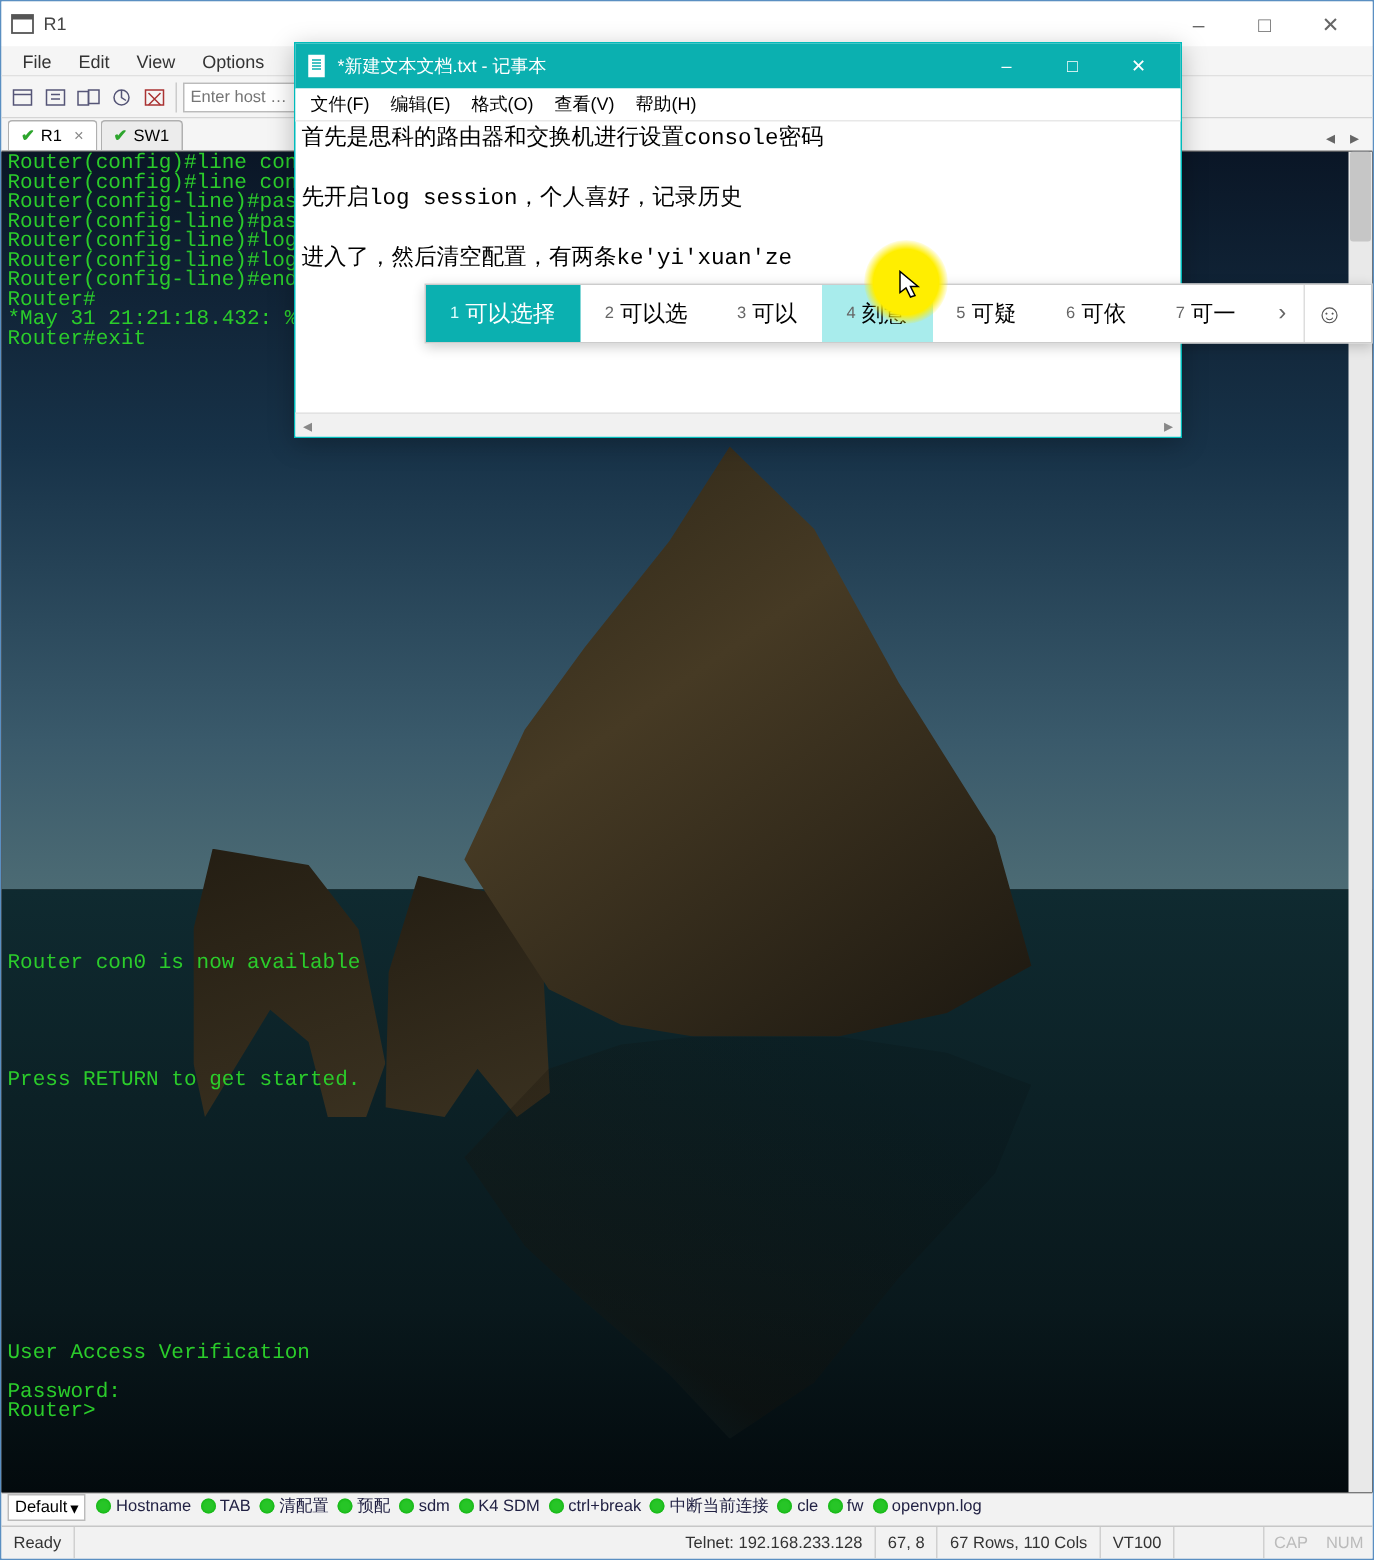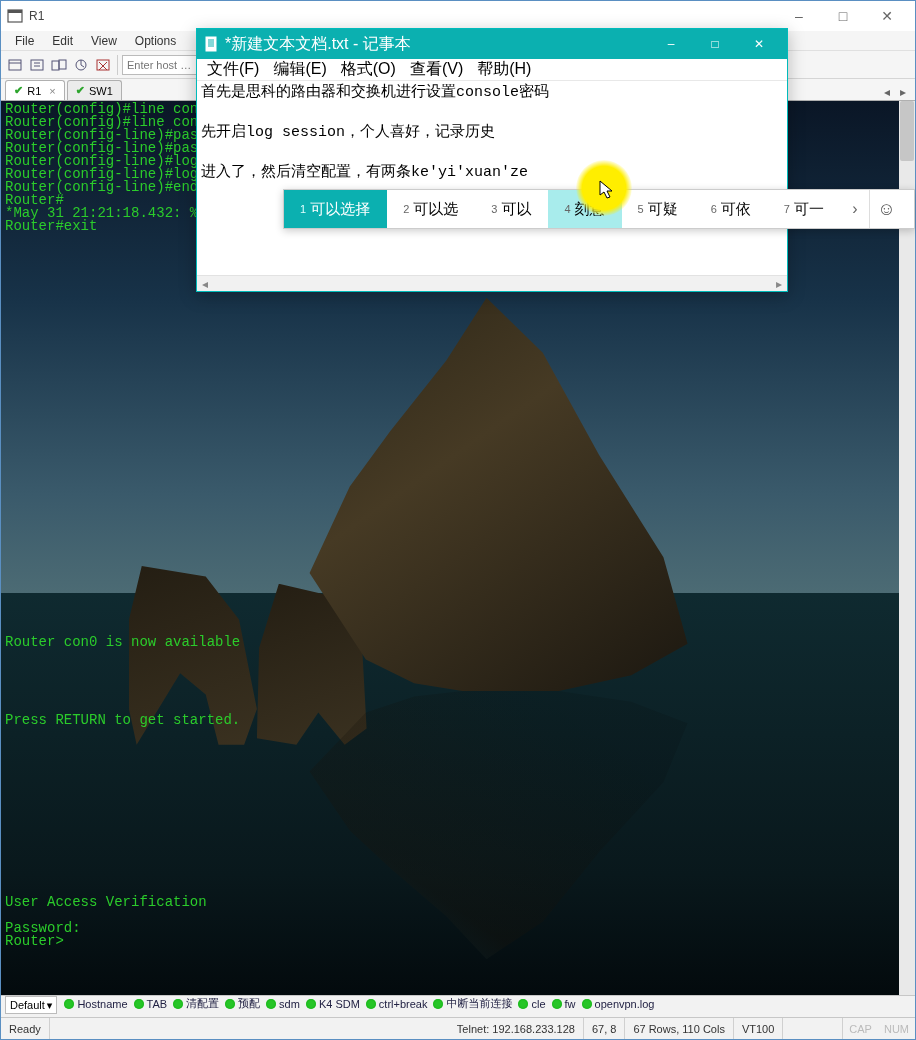--- a/index.html
+++ b/index.html
@@ -43,25 +43,25 @@
   .macro-bar .dot { width:10px; height:10px; border-radius:50%; background:#27c527; box-shadow:inset 0 0 2px #0a0; }
   .status-bar { height:22px; background:#f2f2f2; border-top:1px solid #c7c7c7; display:flex; align-items:center; font-size:11px; color:#333; }
   .status-bar .cell { padding:0 8px; border-right:1px solid #d0d0d0; height:100%; display:flex; align-items:center; }
   .status-bar .spacer { flex:1; }
   .status-bar .cap { color:#bbb; padding:0 6px; }
 
   
   .notepad { position:absolute; left:196px; top:28px; width:592px; height:264px; background:#fff; border:1px solid #0bb; box-shadow:0 4px 16px rgba(0,0,0,.25); display:flex; flex-direction:column; }
   .np-titlebar { height:30px; background:#0bb0b0; display:flex; align-items:center; padding:0 6px; }
   .np-titlebar .np-icon { width:16px; height:16px; margin-right:6px; display:flex; align-items:center; justify-content:center; }
-  .np-titlebar .np-title { flex:1; color:#fff; font-size:16px; }
+  .np-titlebar .np-title { flex:1; color:#fff; font-size:12px; }
   .np-titlebar .np-btn { width:44px; height:28px; display:flex; align-items:center; justify-content:center; color:#fff; }
   .np-titlebar .np-close { background:transparent; }
   .np-menubar { height:22px; background:#fff; display:flex; align-items:center; padding:0 4px; gap:2px; border-bottom:1px solid #e8e8e8; }
-  .np-menubar .menu-item { padding:2px 6px; font-size:16px; }
+  .np-menubar .menu-item { padding:2px 6px; font-size:12px; }
   .np-body { flex:1; position:relative; padding:2px 4px; font-size:15px; line-height:20px; font-family:"Microsoft YaHei","Segoe UI",sans-serif; overflow:hidden; }
   .np-body p { margin-bottom:20px;font-family:Liberation Mono, monospace; }
   .np-hscroll { height:16px; background:#f1f1f1; border-top:1px solid #e2e2e2; position:relative; }
   .np-hscroll .arrow { position:absolute; top:0; width:16px; height:16px; display:flex; align-items:center; justify-content:center; color:#888; }
   .np-hscroll .arrow.left { left:0; } .np-hscroll .arrow.right { right:0; }
   .np-status { height:22px; border-top:1px solid #ddd; display:flex; align-items:center; font-size:11px; color:#444; }
   .np-status .cell { padding:0 10px; border-left:1px solid #e0e0e0; height:100%; display:flex; align-items:center; }
   .np-status .cell:first-child { flex:1; justify-content:flex-end; border-left:none; }
 
   

